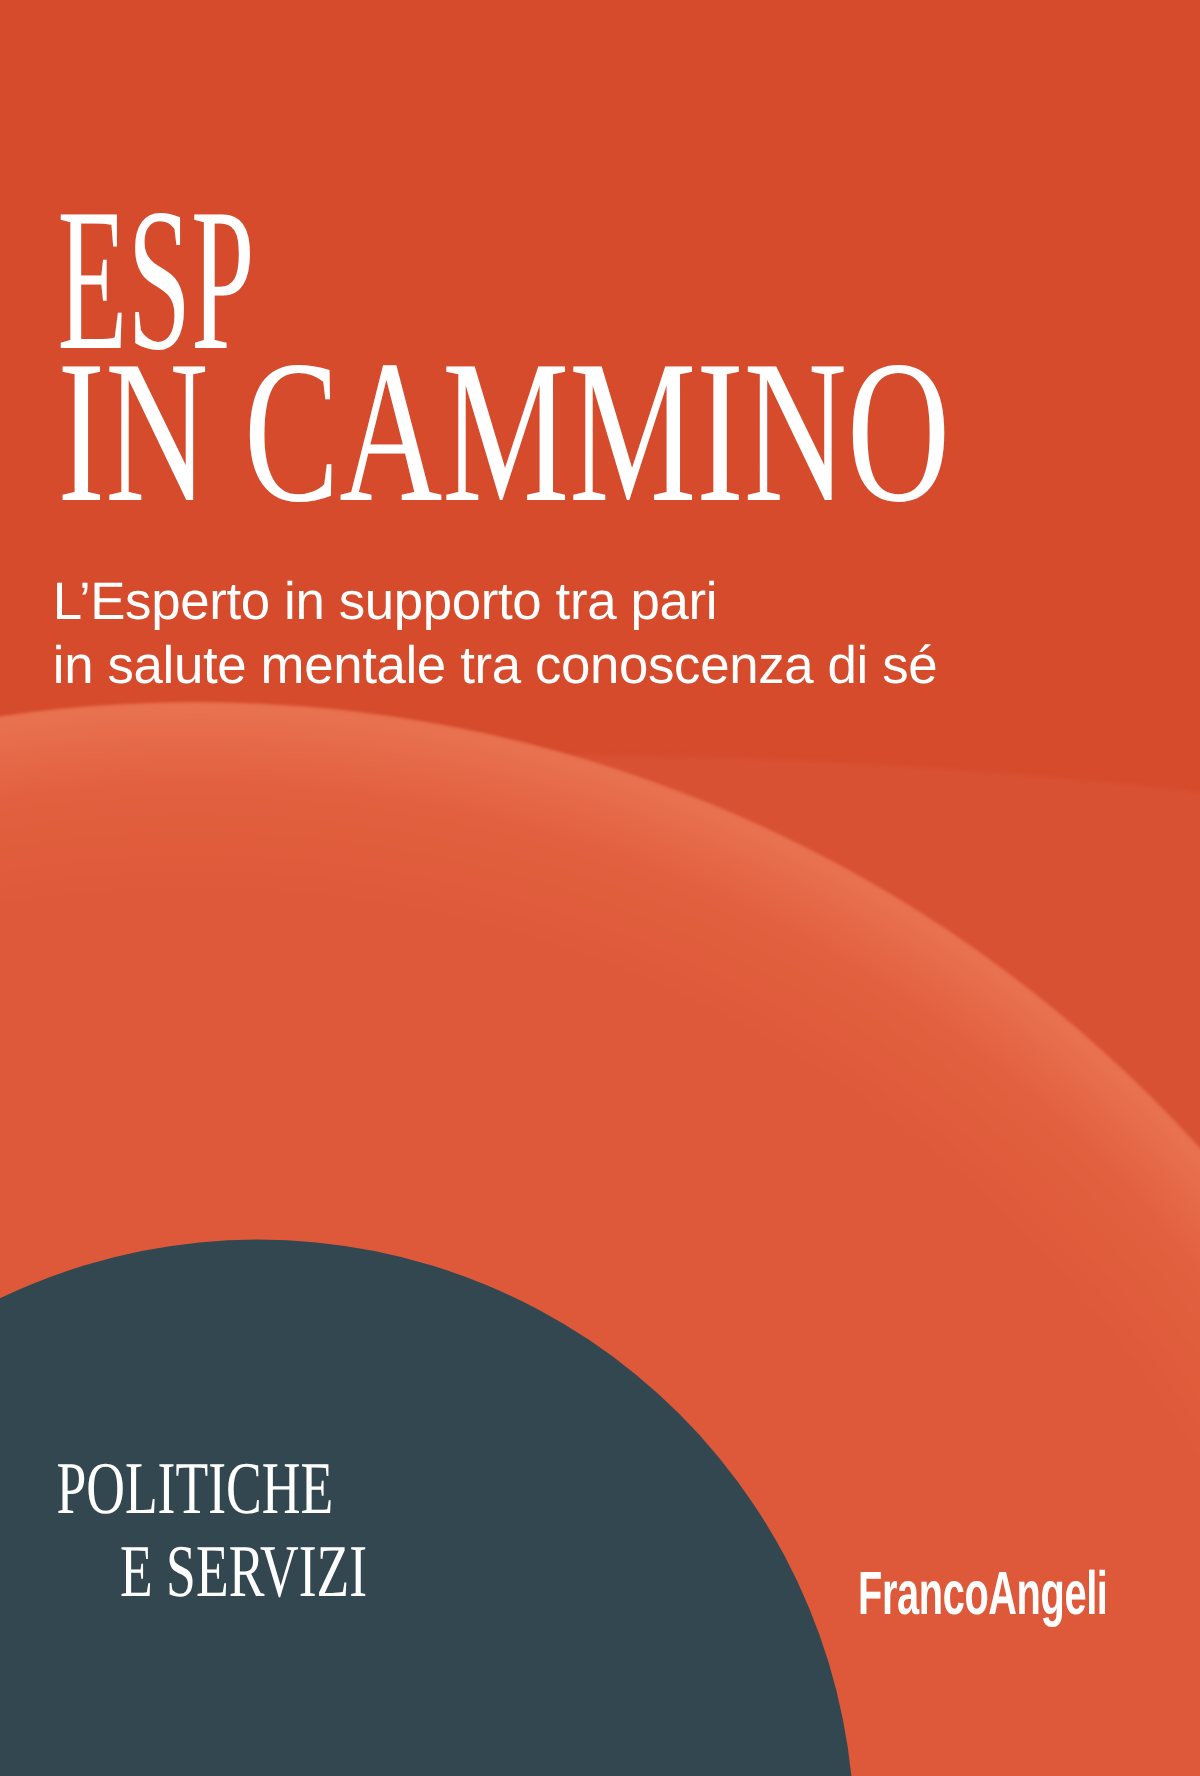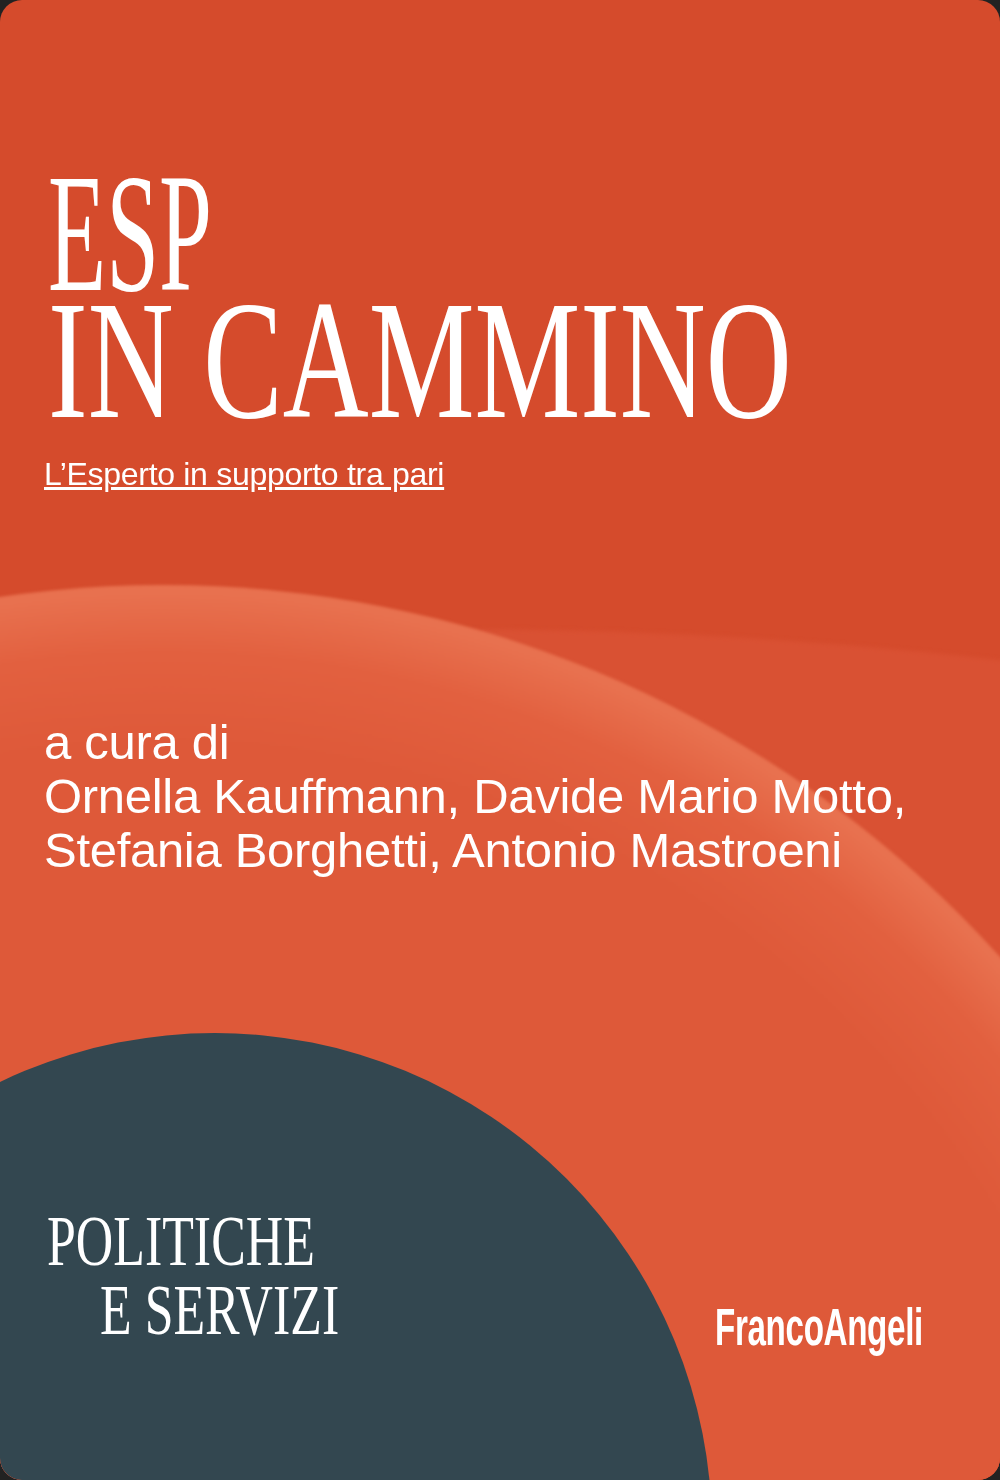--- a/index.html
+++ b/index.html
@@ -3,21 +3,20 @@
 <meta charset="utf-8">
 <style>
   html,body{margin:0;padding:0;background:#222;}
   #cover{
     position:relative;
     width:1000px;height:1480px;
     margin:0 auto;
     overflow:hidden;
     background:var(--bg,#d54b2c);
     font-family:"Liberation Sans",sans-serif;
-    border-radius:22px;
   }
   
   .shape{position:absolute;border-radius:50%;}
   #light-circle-outer{
     left:-4405px;top:629px;width:9714px;height:9714px;
     background:var(--light-outer,#d95133);
     filter:blur(2px);
   }
   #light-circle{
     left:-965px;top:585px;width:2256px;height:2256px;
@@ -37,34 +36,33 @@
   .txt{position:absolute;color:var(--text,#fff);white-space:nowrap;}
   .title-line{
     left:48px;
     font-family:"Liberation Serif",serif;
     font-size:170px;line-height:1;font-weight:400;
     transform-origin:0 0;
   }
   #title-line-1{top:148px;transform:scaleX(0.56);}
   #title-line-2{top:275px;transform:scaleX(0.70);}
   #subtitle{
-    left:44px;top:448px;
-    font-size:32px;line-height:53px;font-weight:400;
+    left:44px;top:475px;
+    font-size:44px;line-height:53px;font-weight:400;
     letter-spacing:-0.3px;
-    text-decoration:underline;
   }
   #editors{
     left:44px;top:715px;
     font-size:49px;line-height:54px;font-weight:400;
     letter-spacing:-0.3px;
   }
   #series{
     left:47px;top:1207px;
     font-family:"Liberation Serif",serif;
-    font-size:72px;line-height:69px;font-weight:400;
+    font-size:62px;line-height:69px;font-weight:400;
   }
   #series .series-line{display:block;}
   #series .series-line > span{
     display:inline-block;transform:scaleX(0.72);transform-origin:0 50%;
   }
   #series .series-line.indent{padding-left:53px;}
   #publisher{
     left:715px;top:1302px;
     font-size:51px;line-height:1;font-weight:700;
     transform:scaleX(0.65);transform-origin:0 0;
@@ -81,27 +79,23 @@
   <div id="light-circle" class="shape"></div>
 
   <div id="dark-circle" class="shape"></div>
 
   <div id="title-line-1" class="txt title-line">ESP</div>
 
   <div id="title-line-2" class="txt title-line">IN CAMMINO</div>
 
   <div id="subtitle" class="txt">
     <div>L’Esperto in supporto tra pari</div>
+    <div>in salute mentale tra conoscenza di sé</div>
   </div>
 
-  <div id="editors" class="txt">
-    <div>a cura di</div>
-    <div>Ornella Kauffmann, Davide Mario Motto,</div>
-    <div>Stefania Borghetti, Antonio Mastroeni</div>
-  </div>
 
   <div id="series" class="txt">
     <span class="series-line">
       <span>POLITICHE</span>
     </span>
     <span class="series-line indent">
       <span>E SERVIZI</span>
     </span>
   </div>
 

